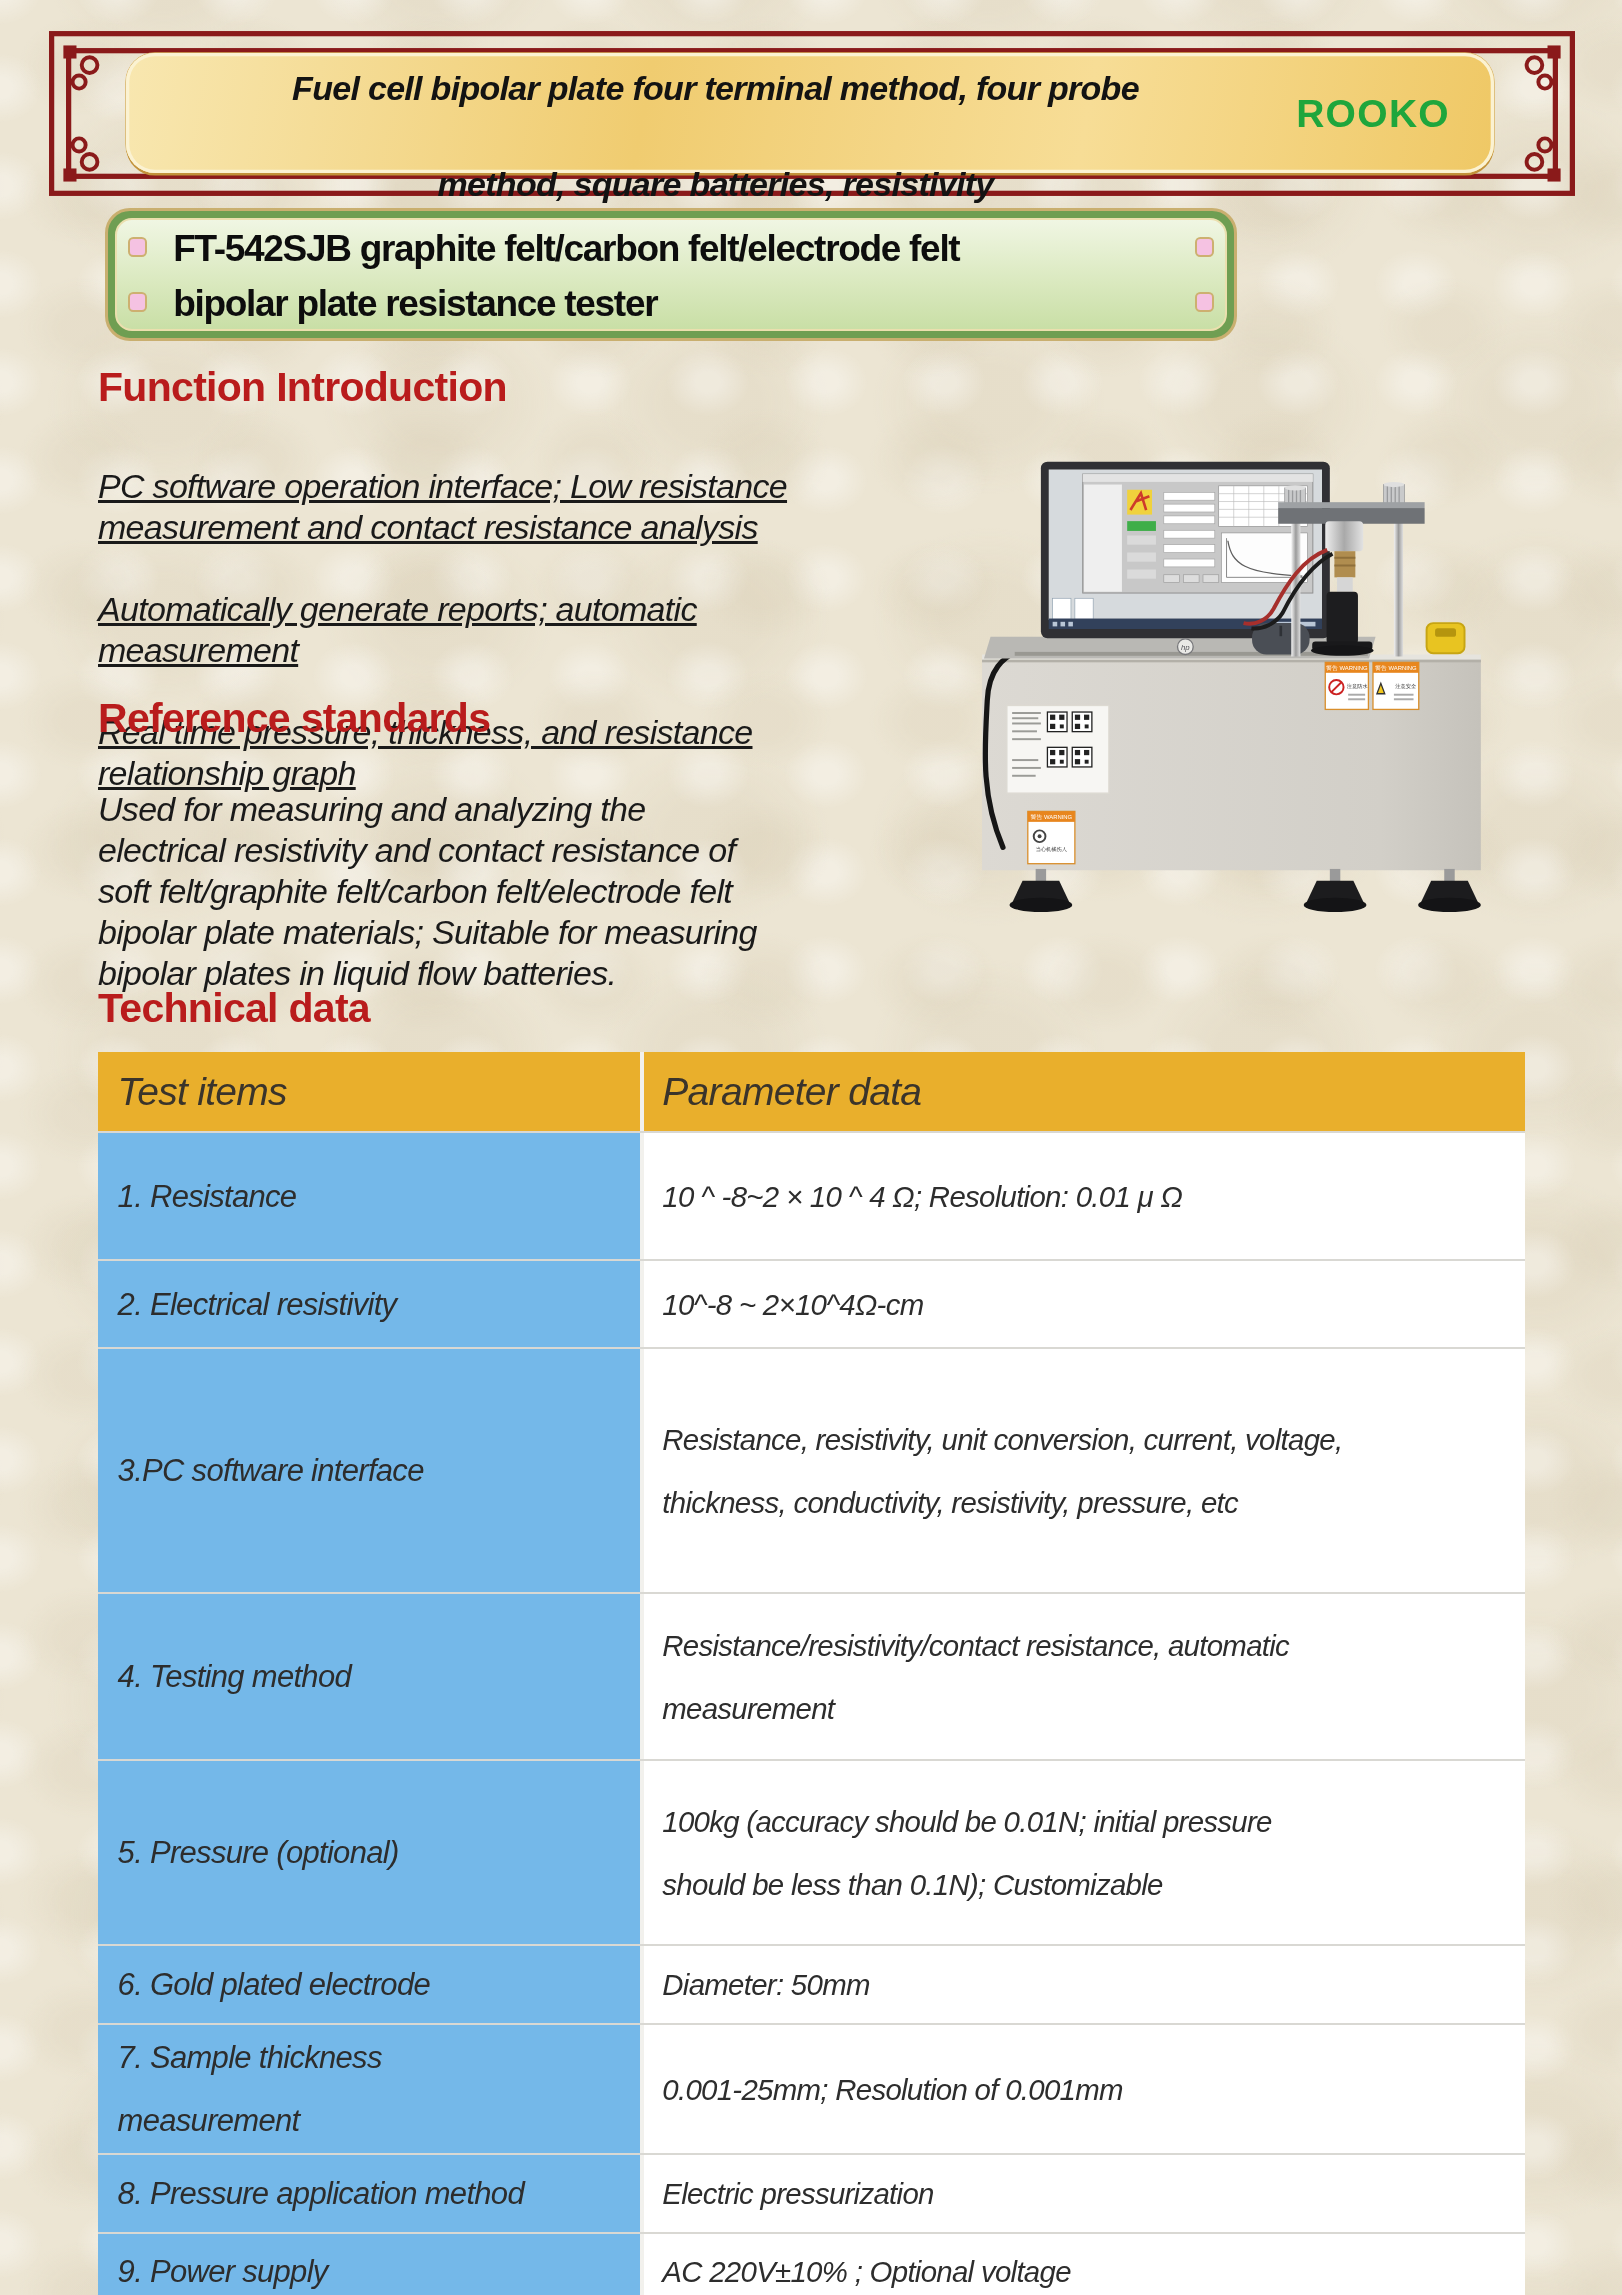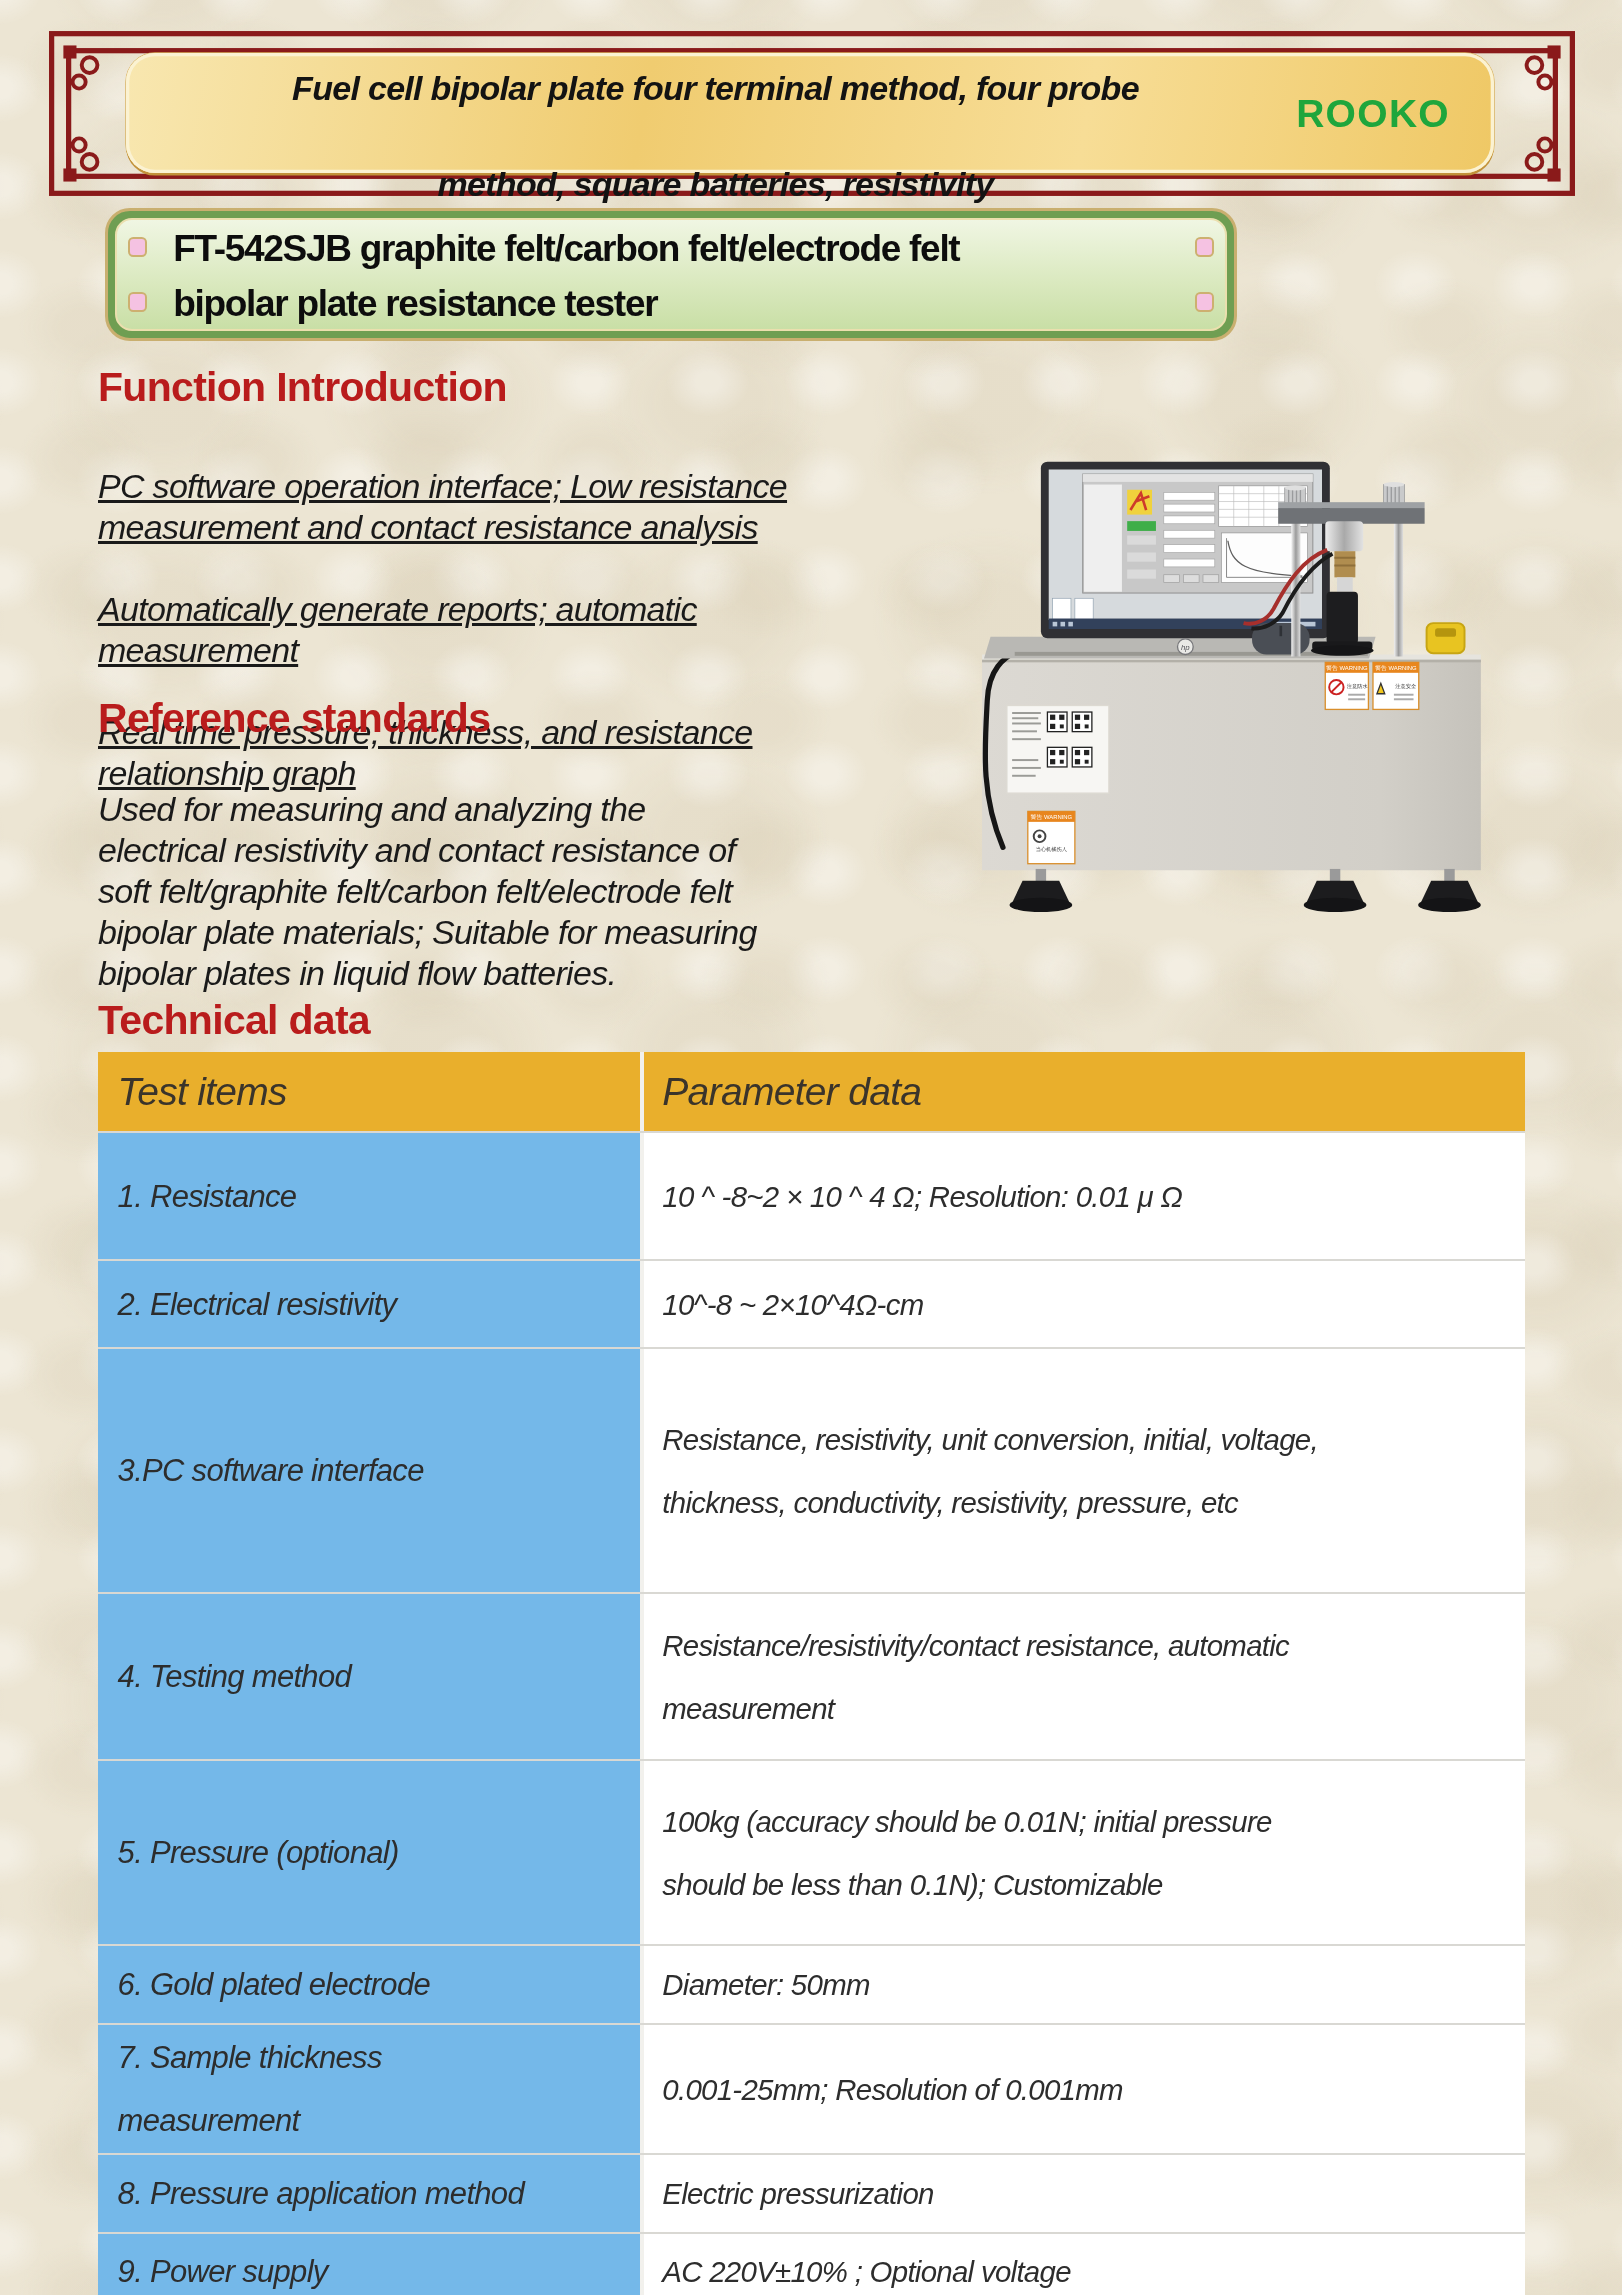--- a/index.html
+++ b/index.html
@@ -63,21 +63,21 @@
   .h-green { position:absolute; font-weight:bold; font-size:41px; letter-spacing:-0.7px; color:#b91c1c; }
   .para {
     position:absolute; width:903px;
     font-style:italic; font-size:34px; line-height:41px; letter-spacing:-0.7px;
     color:#1A1A1A; white-space:pre-line;
   }
   #h-func { left:98px; top:364px; }
   #p-func { left:98px; top:425px;text-decoration:underline; }
   #h-ref  { left:98px; top:695px; }
   #p-ref  { left:98px; top:789px; }
-  #h-tech { left:98px; top:985px;margin-top:12px; }
+  #h-tech { left:98px; top:985px; }
 
   
   #spec-table { left:98px; top:1052px; width:1427px; border-bottom:2.6px solid #D9D8D3; }
   .trow { display:flex; width:100%; }
   .trow + .trow { border-top:2.6px solid #D9D8D3; }
   .h-head{height:79px}.h-r1{height:128px}.h-r2{height:88px}.h-r3{height:245px}
   .h-r4{height:167px}.h-r5{height:185px}.h-r6{height:79px}.h-r7{height:130px}
   .h-r8{height:79px}.h-r9{height:77px}
   .c-item {
     width:546px; background:#74B8E9; border-right:4.6px solid #F2F1ED;
@@ -176,21 +176,21 @@
       </div>
     <div class="c-val">
         <span class="txt-val">10^-8 ~ 2×10^4Ω-cm</span>
       </div>
   </div>
   <div class="trow h-r3">
     <div class="c-item">
         <span class="txt-item">3.PC software interface</span>
       </div>
     <div class="c-val">
-        <span class="txt-val">Resistance, resistivity, unit conversion, initial, voltage,
+        <span class="txt-val">Resistance, resistivity, unit conversion, current, voltage,
 thickness, conductivity, resistivity, pressure, etc</span>
       </div>
   </div>
   <div class="trow h-r4">
     <div class="c-item">
         <span class="txt-item">4. Testing method</span>
       </div>
     <div class="c-val">
         <span class="txt-val">Resistance/resistivity/contact resistance, automatic
 measurement</span>

